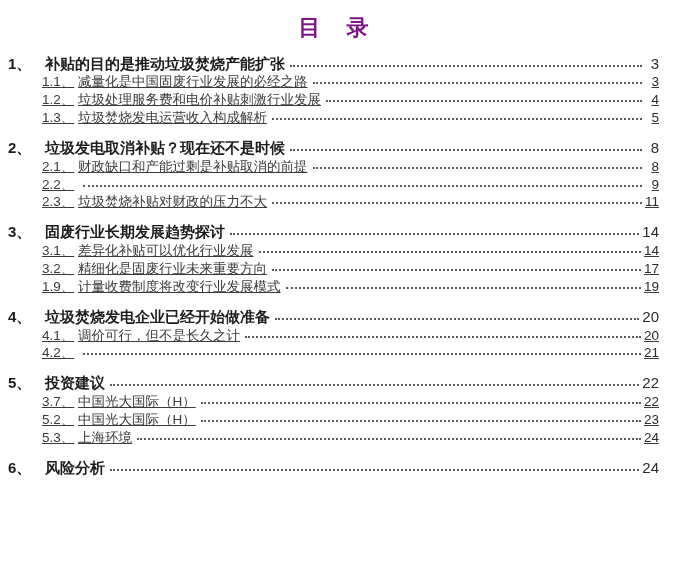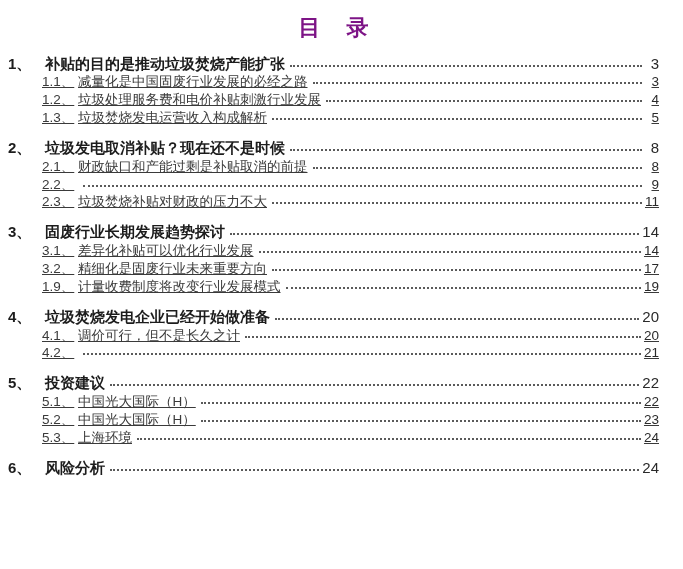--- a/index.html
+++ b/index.html
@@ -169,21 +169,21 @@
     <span class="toc-dots"></span>
     <span class="toc-page-num">21</span>
   </div>
       <div class="toc-row level-1">
     <span class="toc-num">5、</span>
     <span class="toc-title-text">投资建议</span>
     <span class="toc-dots"></span>
     <span class="toc-page-num">22</span>
   </div>
       <div class="toc-row level-2">
-    <span class="toc-num">5.1、</span>
+    <span class="toc-num">3.7、</span>
     <span class="toc-title-text">中国光大国际（H）</span>
     <span class="toc-dots"></span>
     <span class="toc-page-num">22</span>
   </div>
       <div class="toc-row level-2">
     <span class="toc-num">5.2、</span>
     <span class="toc-title-text">中国光大国际（H）</span>
     <span class="toc-dots"></span>
     <span class="toc-page-num">23</span>
   </div>

